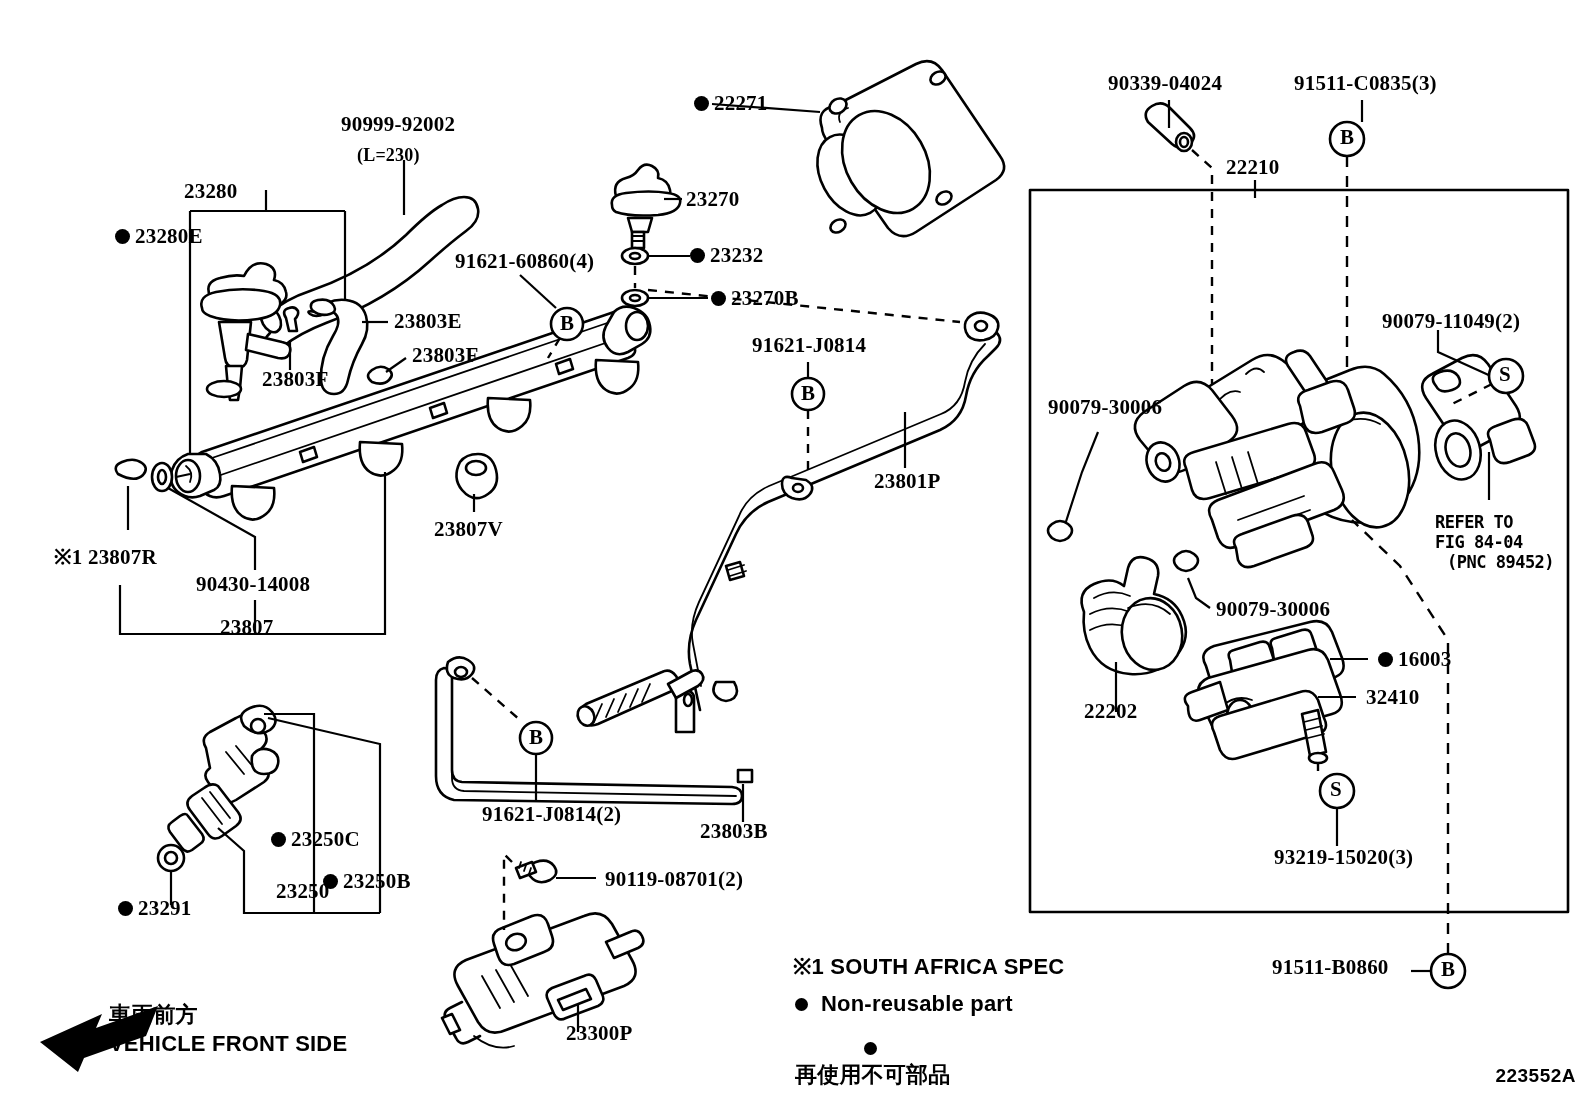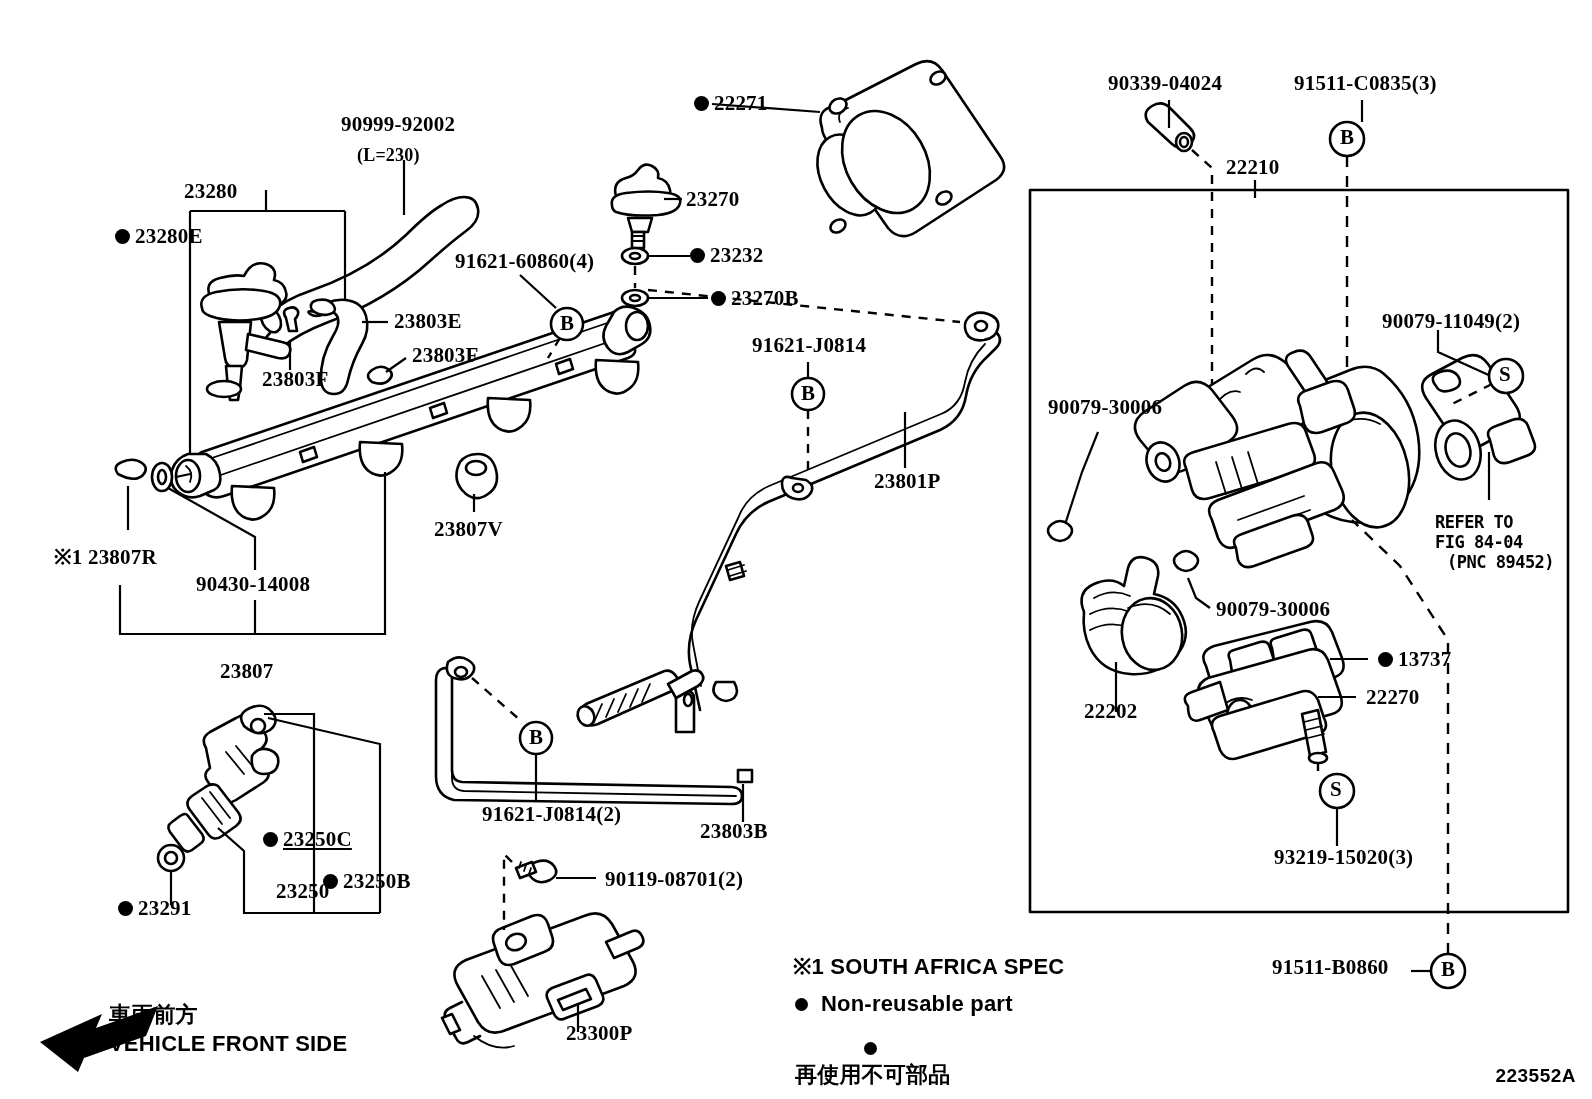--- a/index.html
+++ b/index.html
@@ -417,23 +417,23 @@
   <div class="lbl" style="left:752px; top:334px;">91621-J0814</div>
 
   <div class="lbl" style="left:874px; top:470px;">23801P</div>
 
   <div class="lbl" style="left:434px; top:518px;">23807V</div>
 
   <div class="lbl" style="left:54px; top:546px;">※1 23807R</div>
 
   <div class="lbl" style="left:196px; top:573px;">90430-14008</div>
 
-  <div class="lbl" style="left:220px; top:660px;">23807</div>
-
-  <div class="lbl" style="left:263px; top:828px;text-decoration:underline;"><span class="dot"></span><span>23250C</span></div>
+  <div class="lbl" style="left:220px; top:616px;">23807</div>
+
+  <div class="lbl" style="left:271px; top:828px;"><span class="dot"></span><span>23250C</span></div>
 
   <div class="lbl" style="left:323px; top:870px;"><span class="dot"></span><span>23250B</span></div>
 
   <div class="lbl" style="left:276px; top:880px;">23250</div>
 
   <div class="lbl" style="left:118px; top:897px;"><span class="dot"></span><span>23291</span></div>
 
   <div class="lbl" style="left:482px; top:803px;">91621-J0814(2)</div>
 
   <div class="lbl" style="left:700px; top:820px;">23803B</div>
@@ -453,23 +453,23 @@
   <div class="lbl" style="left:1048px; top:396px;">90079-30006</div>
 
   <div class="lbl mono" style="left:1435px; top:513px;">REFER TO</div>
   <div class="lbl mono" style="left:1435px; top:533px;">FIG 84-04</div>
   <div class="lbl mono" style="left:1447px; top:553px;">(PNC 89452)</div>
 
   <div class="lbl" style="left:1216px; top:598px;">90079-30006</div>
 
   <div class="lbl" style="left:1084px; top:700px;">22202</div>
 
-  <div class="lbl" style="left:1378px; top:648px;"><span class="dot"></span><span>13737</span></div>
-
-  <div class="lbl" style="left:1366px; top:686px;">22270</div>
+  <div class="lbl" style="left:1378px; top:648px;"><span class="dot"></span><span>16003</span></div>
+
+  <div class="lbl" style="left:1366px; top:686px;">32410</div>
 
   <div class="lbl" style="left:1274px; top:846px;">93219-15020(3)</div>
 
   <div class="lbl" style="left:1272px; top:956px;">91511-B0860</div>
 
   <div class="lbl" style="left:560px; top:312px;">B</div>
   <div class="lbl" style="left:801px; top:382px;">B</div>
   <div class="lbl" style="left:529px; top:726px;">B</div>
   <div class="lbl" style="left:1340px; top:126px;">B</div>
   <div class="lbl" style="left:1441px; top:958px;">B</div>

